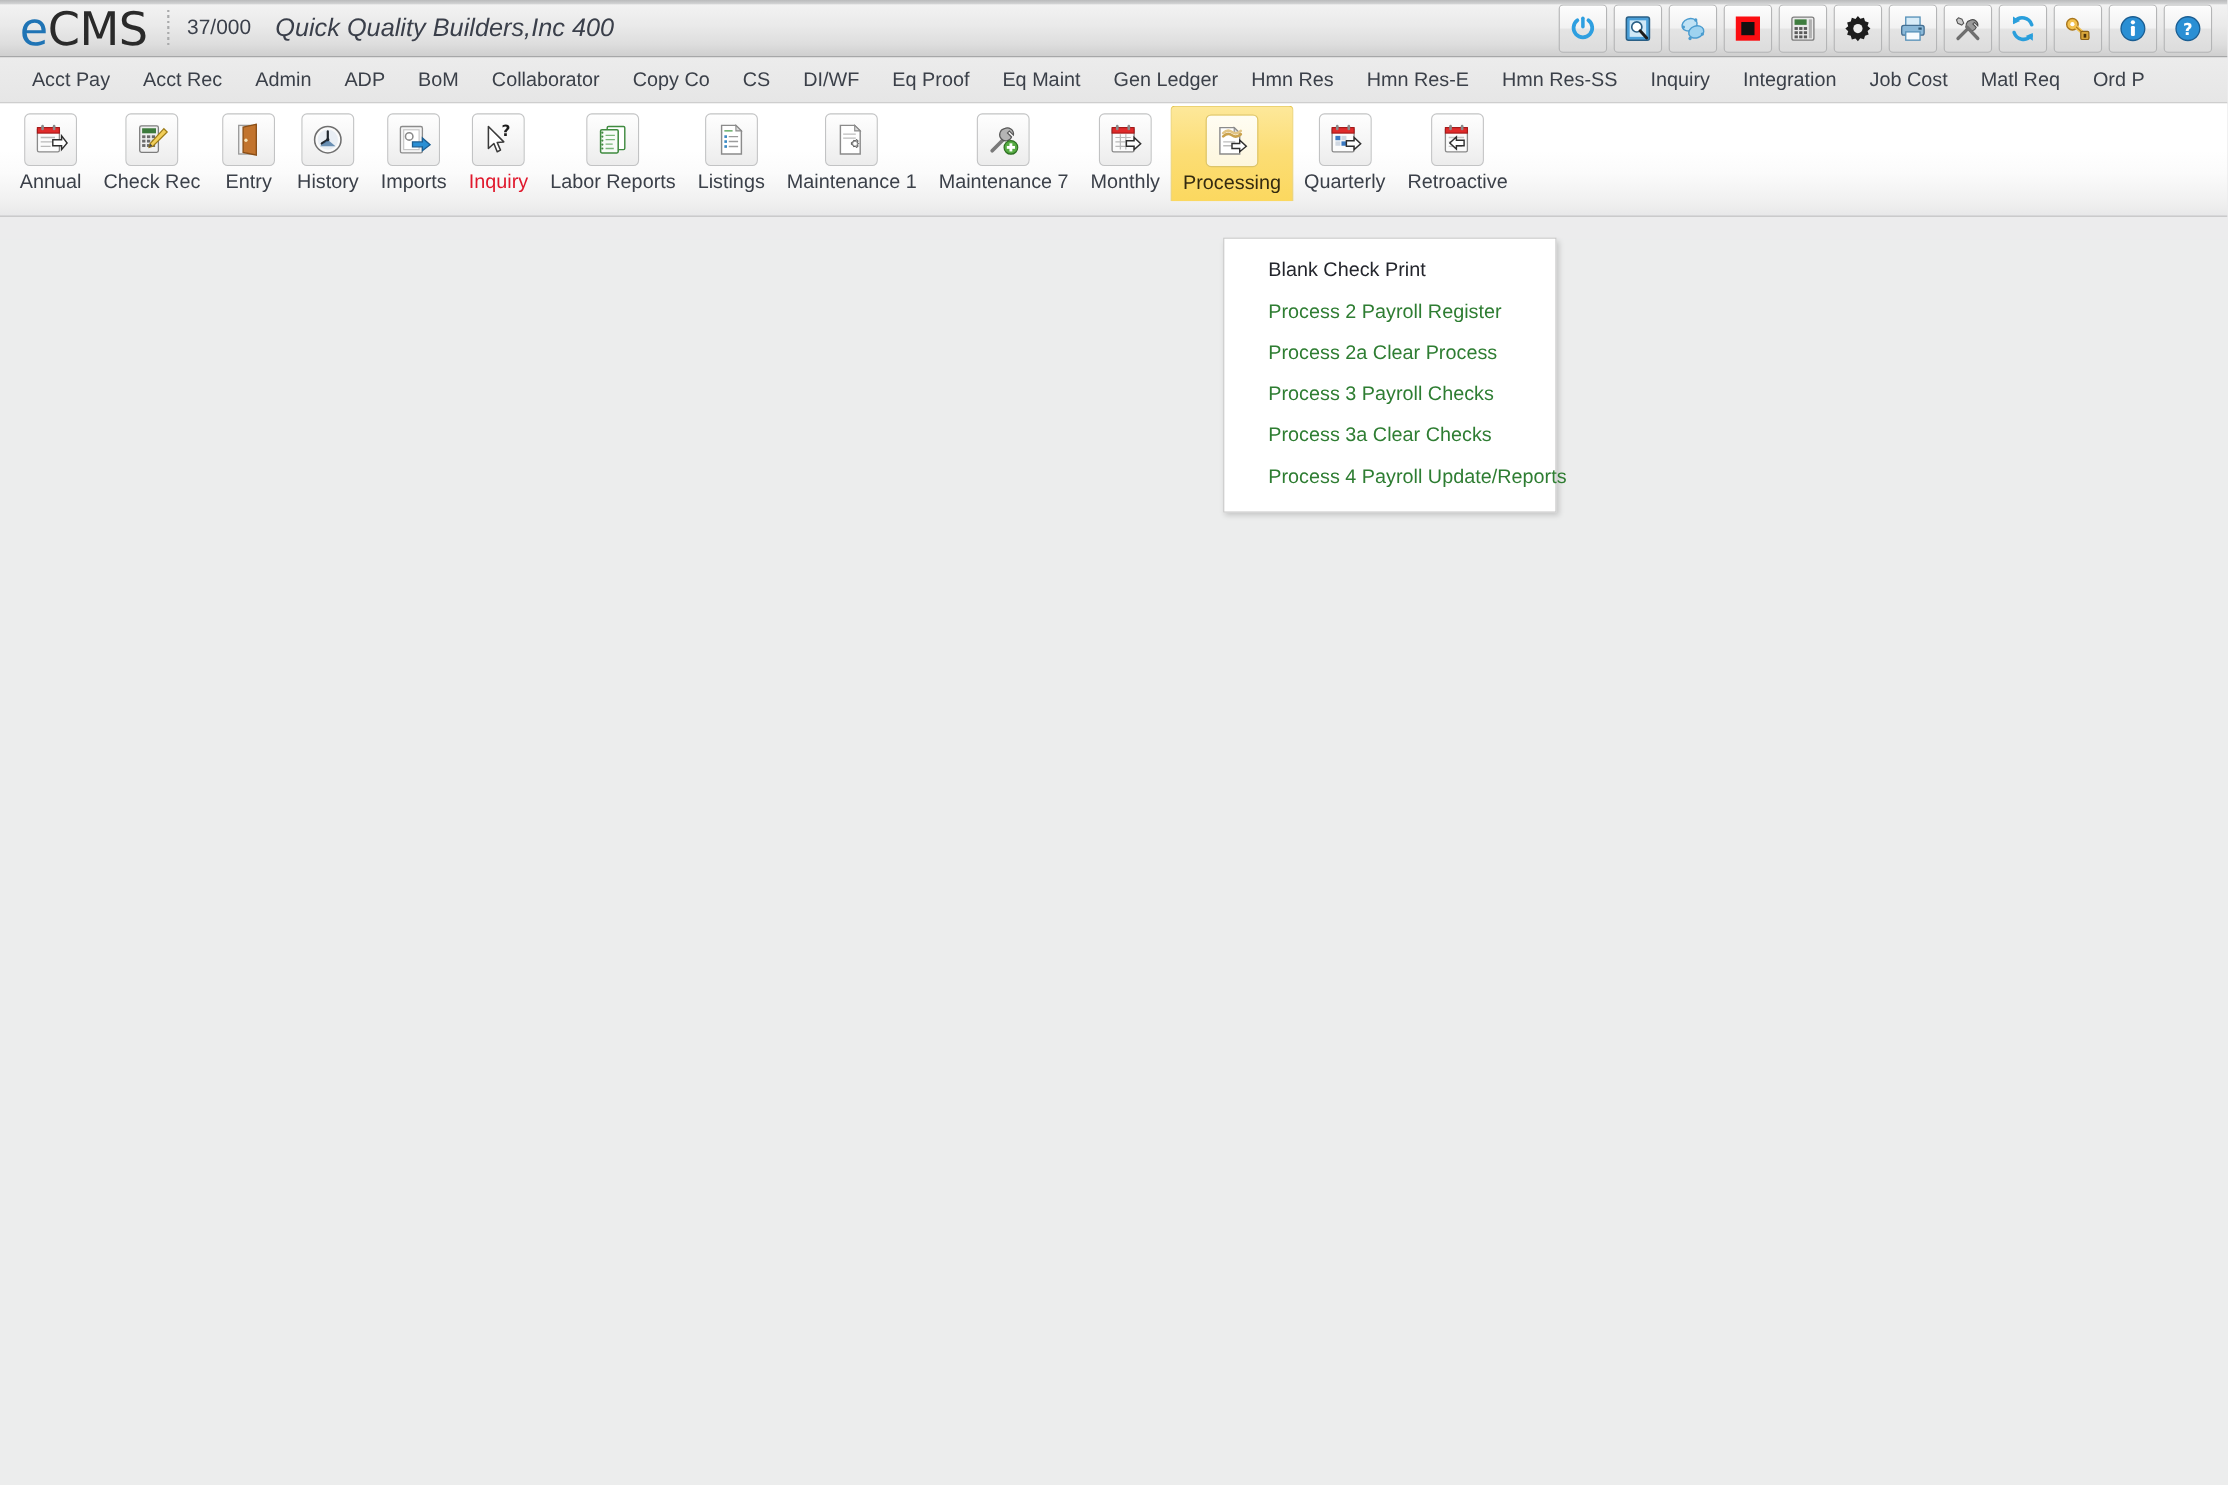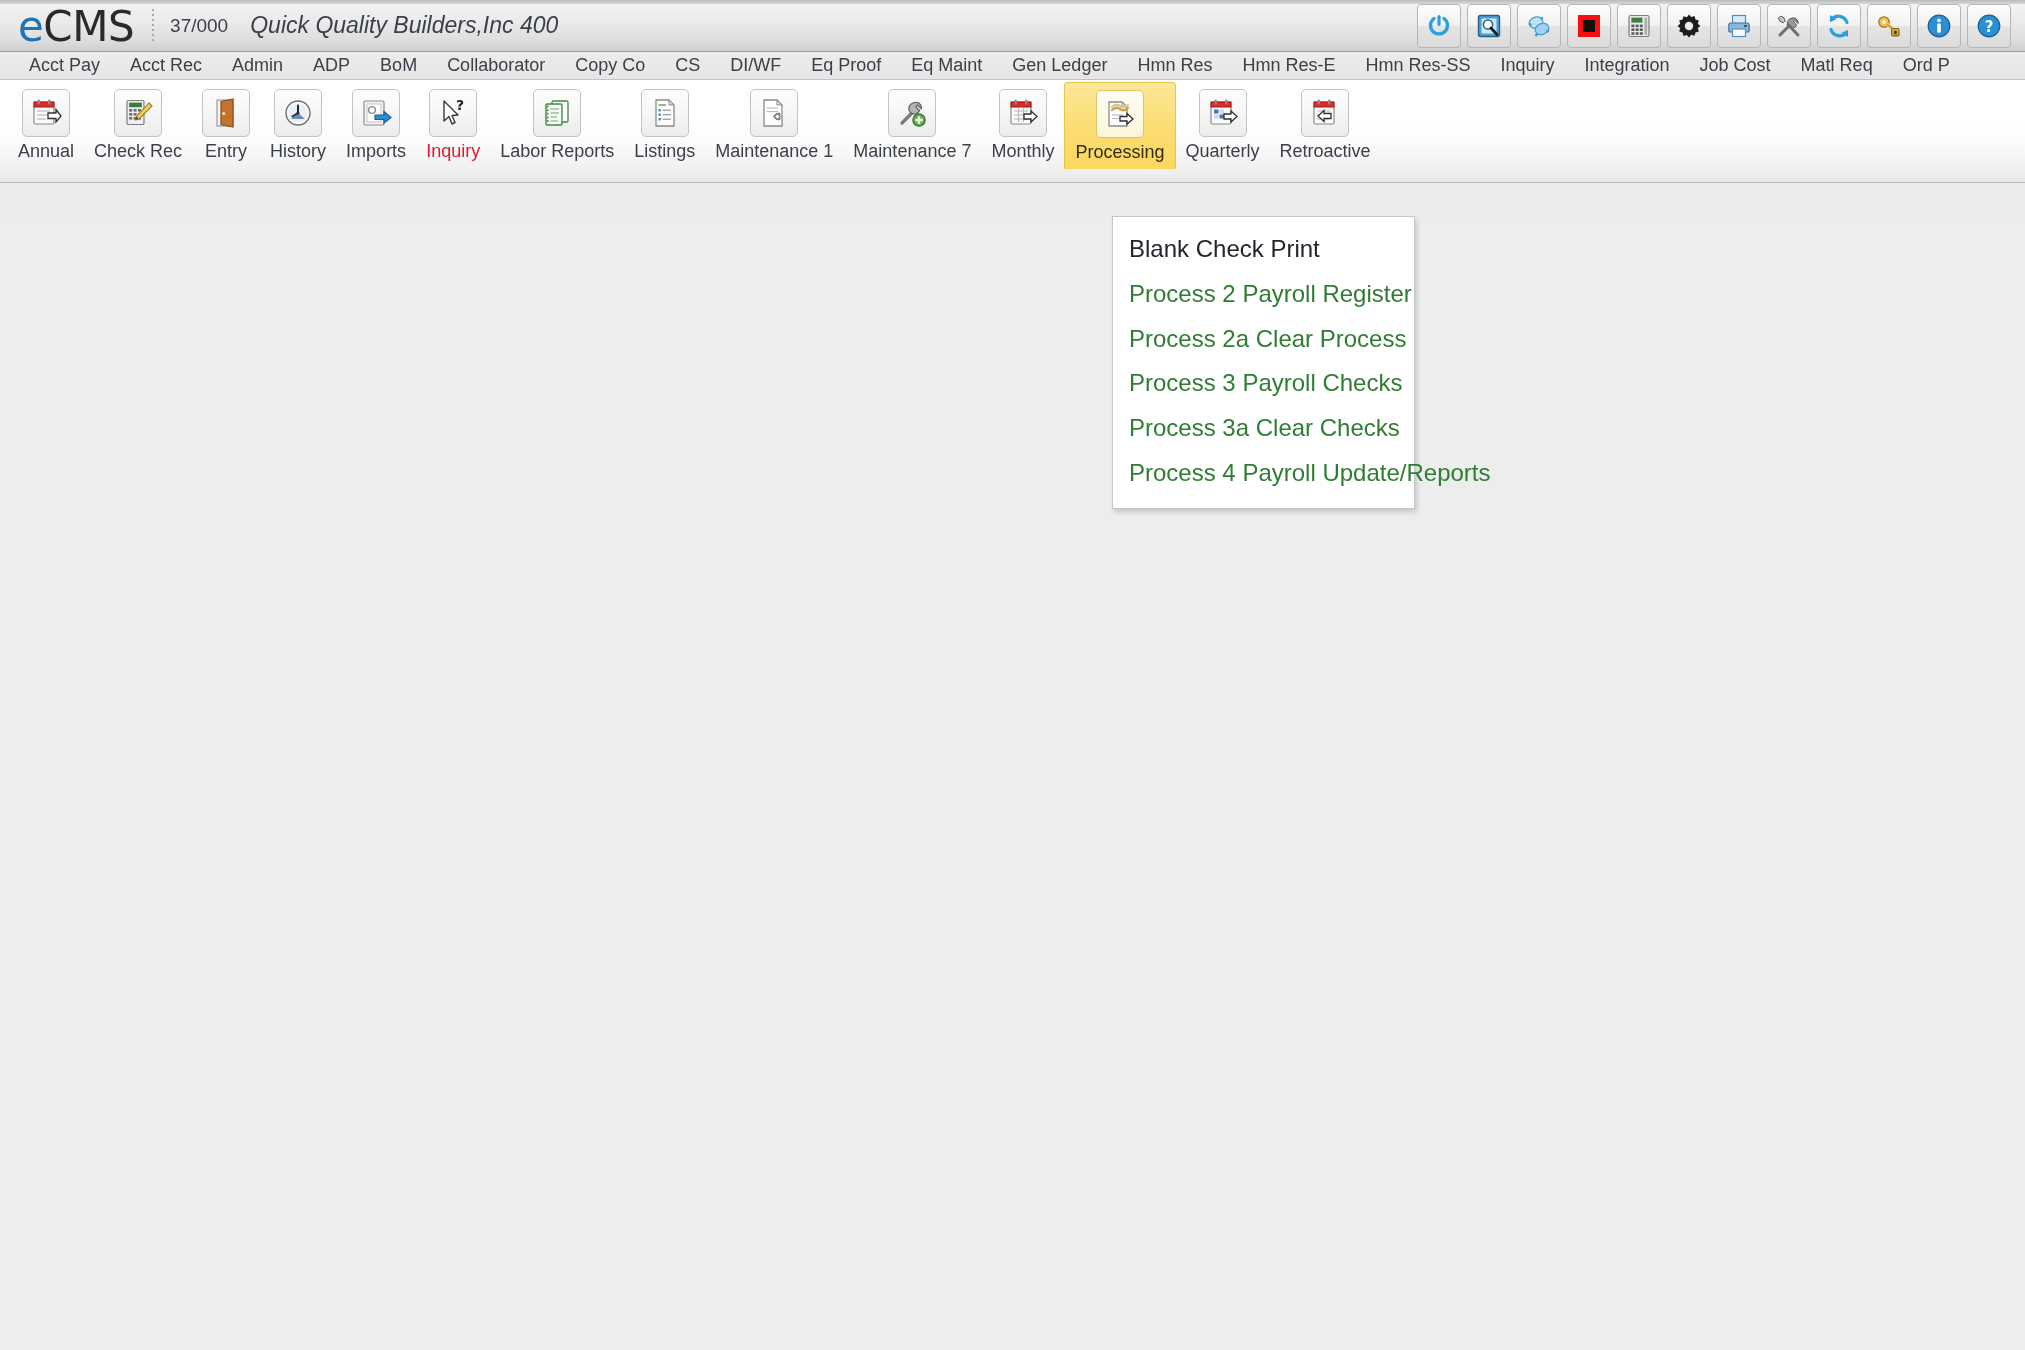--- a/index.html
+++ b/index.html
@@ -79,21 +79,21 @@
     display: flex;
     align-items: center;
     justify-content: center;
     cursor: pointer;
     box-shadow: inset 0 1px 0 #ffffff;
   }
   .hdr-btn svg { display: block; }
 
   
   #module-bar {
-    height: 28px;
+    height: 42px;
     width: 100%;
     background: linear-gradient(to bottom, #ececec 0%, #e6e6e6 100%);
     border-bottom: 1px solid #c2c2c2;
     display: flex;
     align-items: center;
     padding-left: 14px;
     overflow: hidden;
     white-space: nowrap;
   }
   .module-item {
@@ -164,23 +164,23 @@
     left: 1112px;
     top: 216px;
     width: 303px;
     background: #ffffff;
     border: 1px solid #c6c6c6;
     box-shadow: 2px 3px 5px rgba(0,0,0,0.17);
     padding: 10px 0 12px 0;
     z-index: 120;
   }
   .menu-item {
-    font-size: 24px;
+    font-size: 18px;
     line-height: 1.2;
-    padding: 8px 14px 8px 16px;
+    padding: 8px 14px 8px 40px;
     color: #2e7d32;
     cursor: pointer;
     white-space: nowrap;
   }
   .menu-item.dark { color: #23252c; }
 
   
   #work-area {
     position: absolute;
     left: 0;

